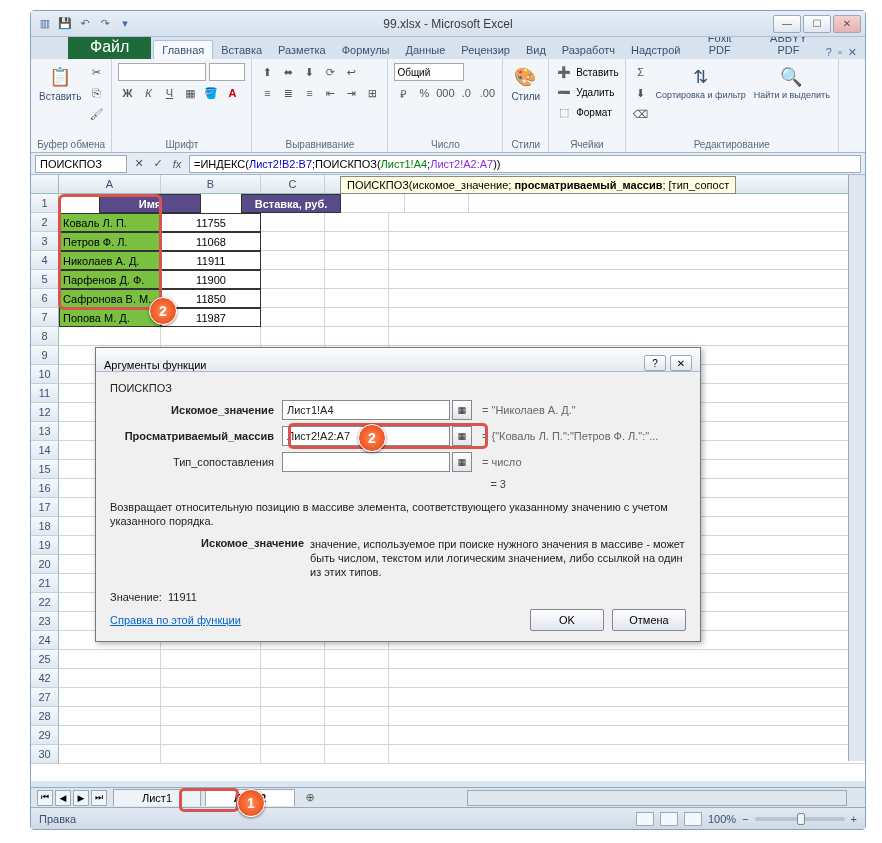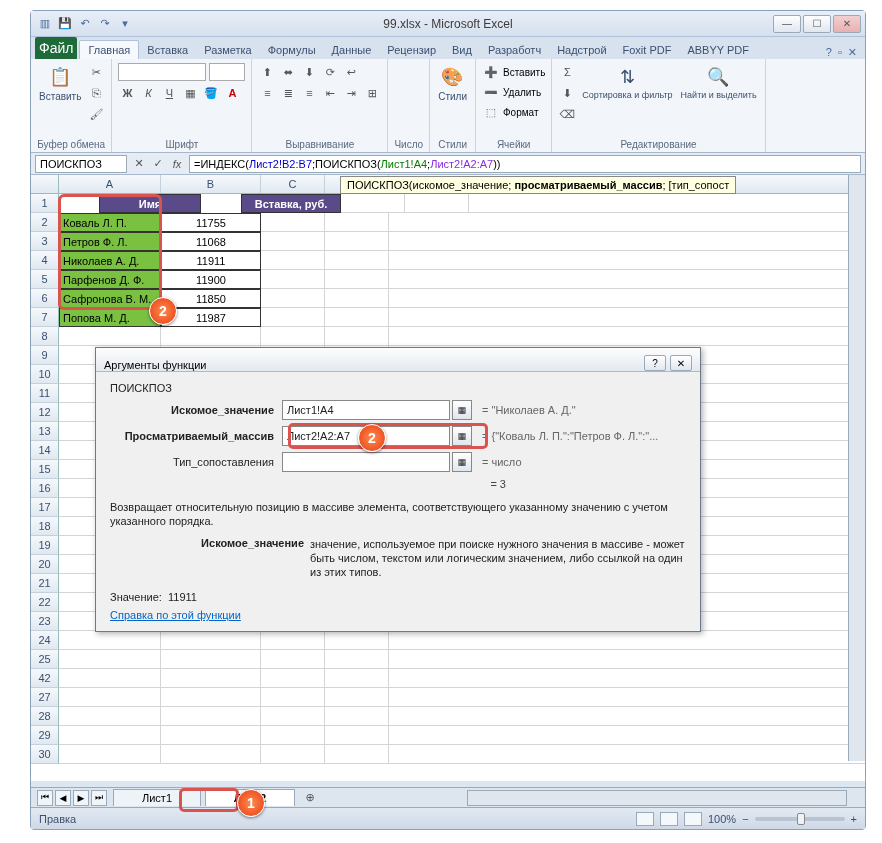--- a/index.html
+++ b/index.html
@@ -10,21 +10,21 @@
 .titlebar { height: 26px; display: flex; align-items: center; background: linear-gradient(#e8eef7,#d5e0ee); border-bottom: 1px solid #b0c0d8; position: relative; }
 .titlebar .qat { display: flex; gap: 4px; padding: 0 6px; align-items: center; }
 .qat-icon { width: 16px; height: 16px; display: inline-flex; align-items: center; justify-content: center; font-size: 11px; color: #4a6a9a; }
 .title-text { position: absolute; left: 50%; transform: translateX(-50%); font-size: 12px; color: #3b3b3b; }
 .win-controls { margin-left: auto; display: flex; gap: 2px; padding-right: 4px; }
 .win-btn { width: 28px; height: 18px; background: linear-gradient(#fefefe,#e0e7f0); border: 1px solid #9ab; border-radius: 2px; font-size: 10px; display: flex; align-items: center; justify-content: center; color: #555; }
 .win-btn.close { background: linear-gradient(#f3d0d0,#e8b0b0); }
 
 
 .ribbon-tabs { height: 22px; display: flex; align-items: flex-end; padding-left: 4px; background: #d8e2ee; }
-.file-tab { background: #1e6b39; color: #fff; padding: 3px 4px; font-size: 14px; border-radius: 2px 2px 0 0; margin-right: 2px; }
+.file-tab { background: #1e6b39; color: #fff; padding: 3px 22px; font-size: 16px; border-radius: 2px 2px 0 0; margin-right: 2px; margin-left: 33px; }
 .rtab { padding: 3px 8px; font-size: 11px; color: #3b5070; cursor: default; text-align: center; }
 .rtab.active { background: #f5f9fd; border: 1px solid #b0c0d8; border-bottom: none; border-radius: 2px 2px 0 0; }
 .help-icons { margin-left: auto; display: flex; gap: 6px; padding-right: 8px; font-size: 11px; color: #4a6a9a; }
 
 .ribbon-body { height: 94px; background: #f2f6fb; border-bottom: 1px solid #a8b8cc; display: flex; }
 .rgroup { border-right: 1px solid #c8d4e2; padding: 4px 6px 2px; display: flex; flex-direction: column; position: relative; }
 .rgroup-label { font-size: 10px; color: #5a6a80; text-align: center; margin-top: auto; padding-top: 2px; }
 .rgroup-content { display: flex; gap: 4px; align-items: flex-start; flex: 1; }
 .big-btn { display: flex; flex-direction: column; align-items: center; font-size: 10px; color: #3b5070; padding: 2px; }
 .big-btn .ico { width: 24px; height: 24px; margin-bottom: 2px; display: flex; align-items: center; justify-content: center; font-size: 18px; }
@@ -203,20 +203,30 @@
           <span class="mini">≣</span>
           <span class="mini">≡</span>
           <span class="mini">⇤</span>
           <span class="mini">⇥</span>
           <span class="mini">⊞</span>
         </div>
       </div>
       <div class="rgroup-label">Выравнивание</div>
     </div>
     <div class="rgroup">
+      <div class="rgroup-content" style="flex-direction:column;gap:3px">
+        <input class="num-sel" value="Общий" style="">
+        <div class="row">
+          <span class="mini">₽</span>
+          <span class="mini">%</span>
+          <span class="mini">000</span>
+          <span class="mini">.0</span>
+          <span class="mini">.00</span>
+        </div>
+      </div>
       <div class="rgroup-label">Число</div>
     </div>
     <div class="rgroup">
       <div class="rgroup-content">
         <div class="big-btn">
           <span class="ico">🎨</span>
           <span>Стили</span>
         </div>
       </div>
       <div class="rgroup-label">Стили</div>
@@ -570,20 +580,24 @@
       </div>
       <div style="text-align:right;padding-right:180px;color:#444">=  3</div>
       <div class="desc">Возвращает относительную позицию в массиве элемента, соответствующего указанному значению с учетом указанного порядка.</div>
       <div class="desc2">
         <div class="lbl">Искомое_значение</div>
         <div class="txt">значение, используемое при поиске нужного значения в массиве - может быть числом, текстом или логическим значением, либо ссылкой на один из этих типов.</div>
       </div>
       <div><span>Значение:</span>&nbsp;&nbsp;<span>11911</span></div>
       <div class="dlg-bottom">
         <a class="linkhelp">Справка по этой функции</a>
+        <div class="dlg-btns">
+          <button class="dlg-btn">OK</button>
+          <button class="dlg-btn">Отмена</button>
+        </div>
       </div>
     </div>
   </div>
 
   <div class="sheet-tabs">
     <div class="nav-btn">⏮</div>
     <div class="nav-btn">◀</div>
     <div class="nav-btn">▶</div>
     <div class="nav-btn">⏭</div>
     <div class="stab">Лист1</div>

